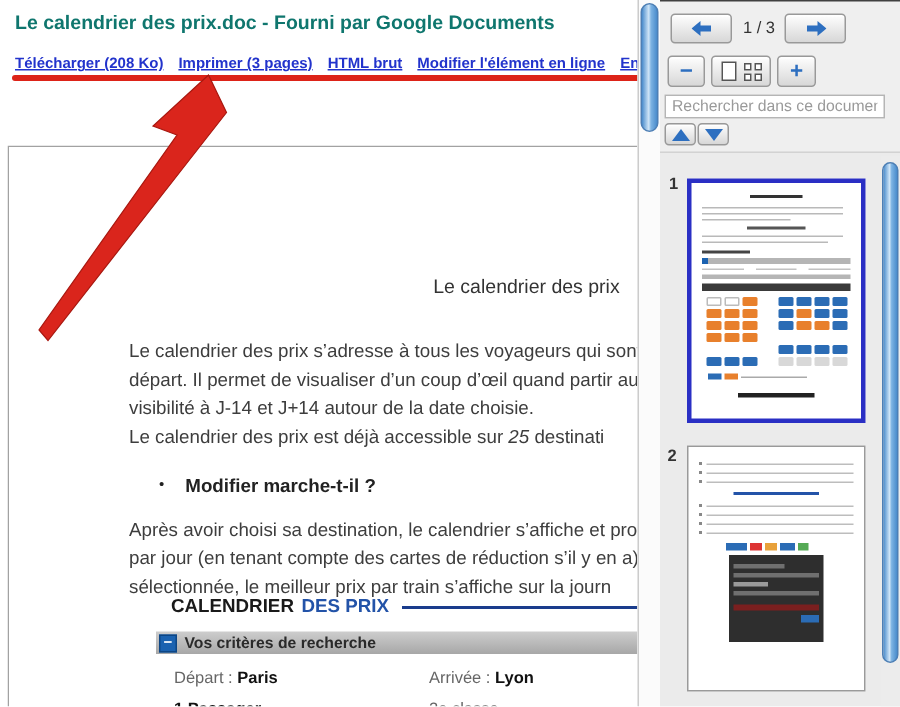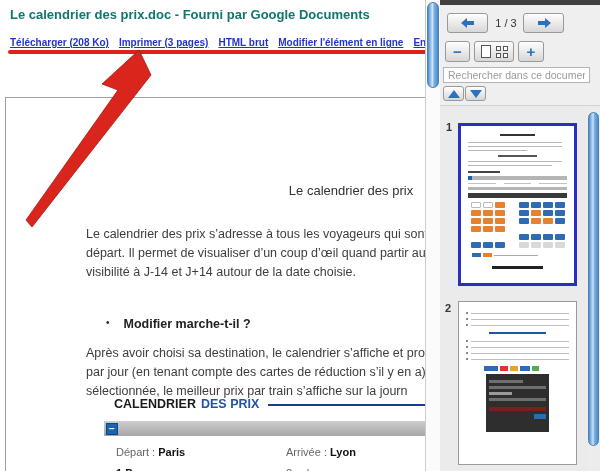--- a/index.html
+++ b/index.html
@@ -46,21 +46,21 @@
 
   
   .vscroll { position:absolute; left:425px; top:0; width:15px; height:471px; background:#fbfbfb;
              border-left:1px solid #ccc; }
   .vthumb { position:absolute; left:1px; top:2px; width:12px; height:86px; border-radius:7px;
             border:1px solid #4d7fb5; cursor:pointer;
             background:linear-gradient(to right, var(--scroll_dark), var(--scroll_light) 45%, var(--scroll_mid) 60%, var(--scroll_dark)); }
 
   
   .sidebar { position:absolute; left:440px; top:0; width:160px; height:471px; background:#efefef;
-             border-top:5px solid #404040; }
+             border-top:1px solid #404040; }
   .btn { position:absolute; background:linear-gradient(#fefefe,#d7d7d7); border:1px solid #999;
          border-radius:3px; box-shadow:inset 0 1px 0 #fff; display:flex; align-items:center;
          justify-content:center; cursor:pointer; }
   .btn svg { display:block; }
   .glyph { color:var(--icon_blue); font-weight:bold; font-size:15px; line-height:1; }
   .pg-ind { position:absolute; left:50px; top:12px; width:32px; text-align:center;
             font-size:11px; color:#333; }
   .ico-page { width:10px; height:13px; border:1px solid #555; background:#fff; }
   .ico-grid { width:12px; height:12px; margin-left:5px; display:grid; grid-template-columns:5px 5px;
               grid-template-rows:5px 5px; gap:2px; }
@@ -149,40 +149,42 @@
     <div class="red-line"></div>
 
     <div class="doc-viewport">
       <div class="doc-page">
         <div class="doc-title">Le calendrier des prix</div>
 
         <div class="para p1">
           <div>Le calendrier des prix s’adresse à tous les voyageurs qui sont f</div>
           <div>départ. Il permet de visualiser d’un coup d’œil quand partir au r</div>
           <div>visibilité à J-14 et J+14 autour de la date choisie.</div>
+          <div><span>Le calendrier des prix est déjà accessible sur </span><em>25</em><span> destinati</span></div>
         </div>
 
         <div class="bullet-line">
           <span class="b">•</span><strong>Modifier marche-t-il ?</strong>
         </div>
 
         <div class="para p2">
           <div>Après avoir choisi sa destination, le calendrier s’affiche et prop</div>
           <div>par jour (en tenant compte des cartes de réduction s’il y en a).</div>
           <div>sélectionnée, le meilleur prix par train s’affiche sur la journ</div>
         </div>
 
         <div class="cal-heading">
           <span class="blk">CALENDRIER</span>
           <span class="blu">DES PRIX</span>
           <span class="cal-rule"></span>
         </div>
 
         <div class="crit-bar">
           <span class="minus-sq">−</span>
+          <span class="lbl">Vos critères de recherche</span>
         </div>
 
         <div class="crit-row cr1">
           <span class="cell-a"><span>Départ :</span> <strong>Paris</strong></span>
           <span class="cell-b"><span>Arrivée :</span> <strong>Lyon</strong></span>
         </div>
         <div class="crit-row cr2">
           <span class="cell-a"><strong>1 Passager</strong></span>
           <span class="cell-b"><span>2e classe</span></span>
         </div>

